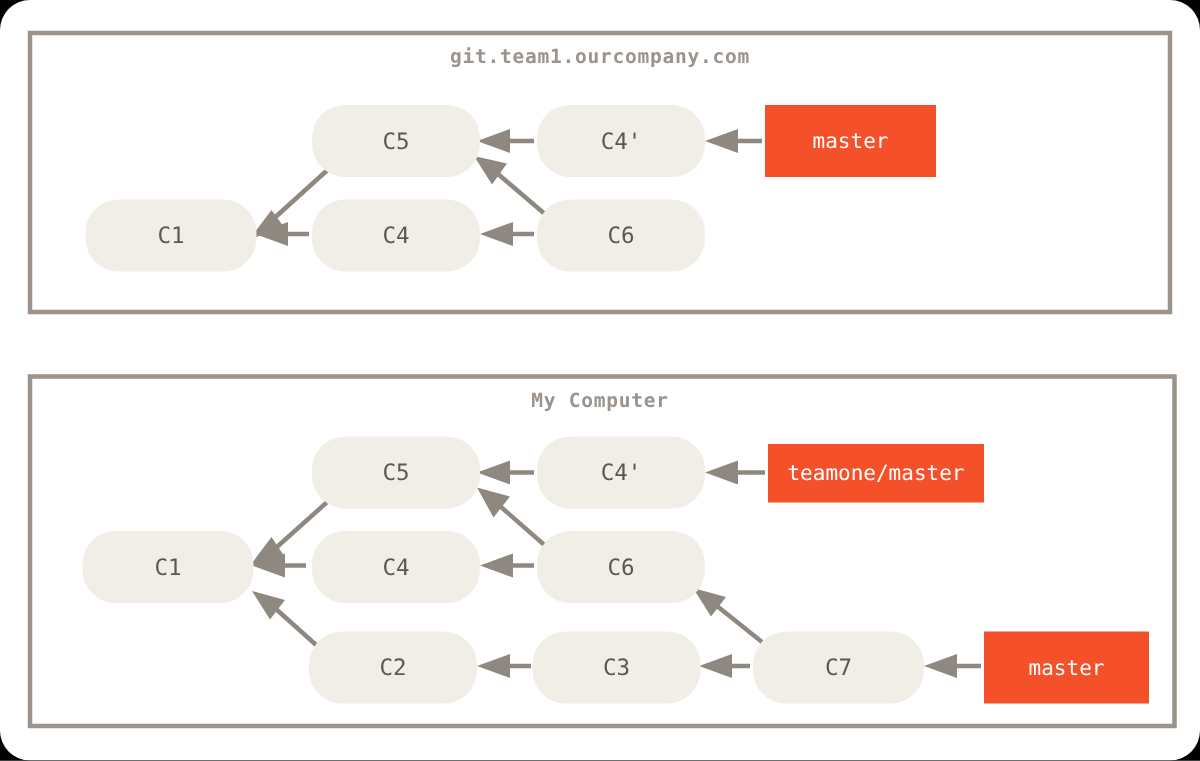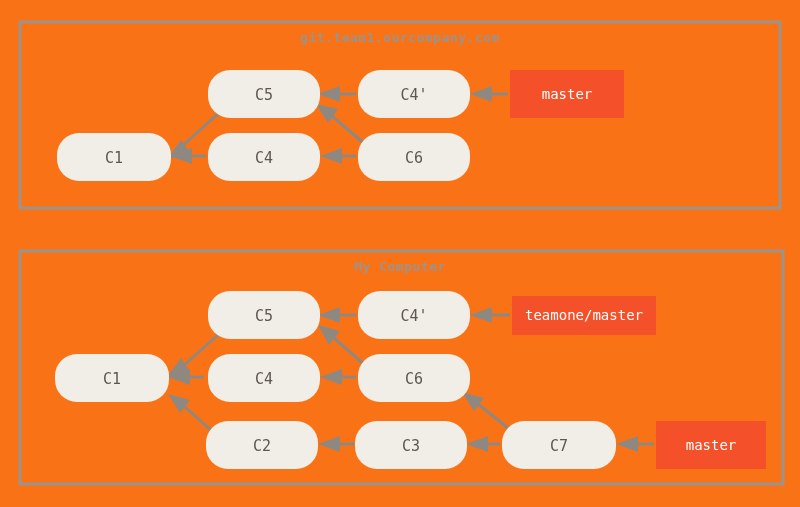--- a/index.html
+++ b/index.html
@@ -10,21 +10,22 @@
   body {
     width: 800px;
     height: 507px;
     overflow: hidden;
     font-family: "DejaVu Sans Mono", monospace;
   }
   #stage {
     position: relative;
     width: 800px;
     height: 507px;
-    background: #f97316;
+    background: #ffffff;
+    border-radius: 20px;
   }
   svg#diagram {
     position: absolute;
     left: 0;
     top: 0;
     width: 800px;
     height: 507px;
     display: block;
   }
   .panel-frame {

